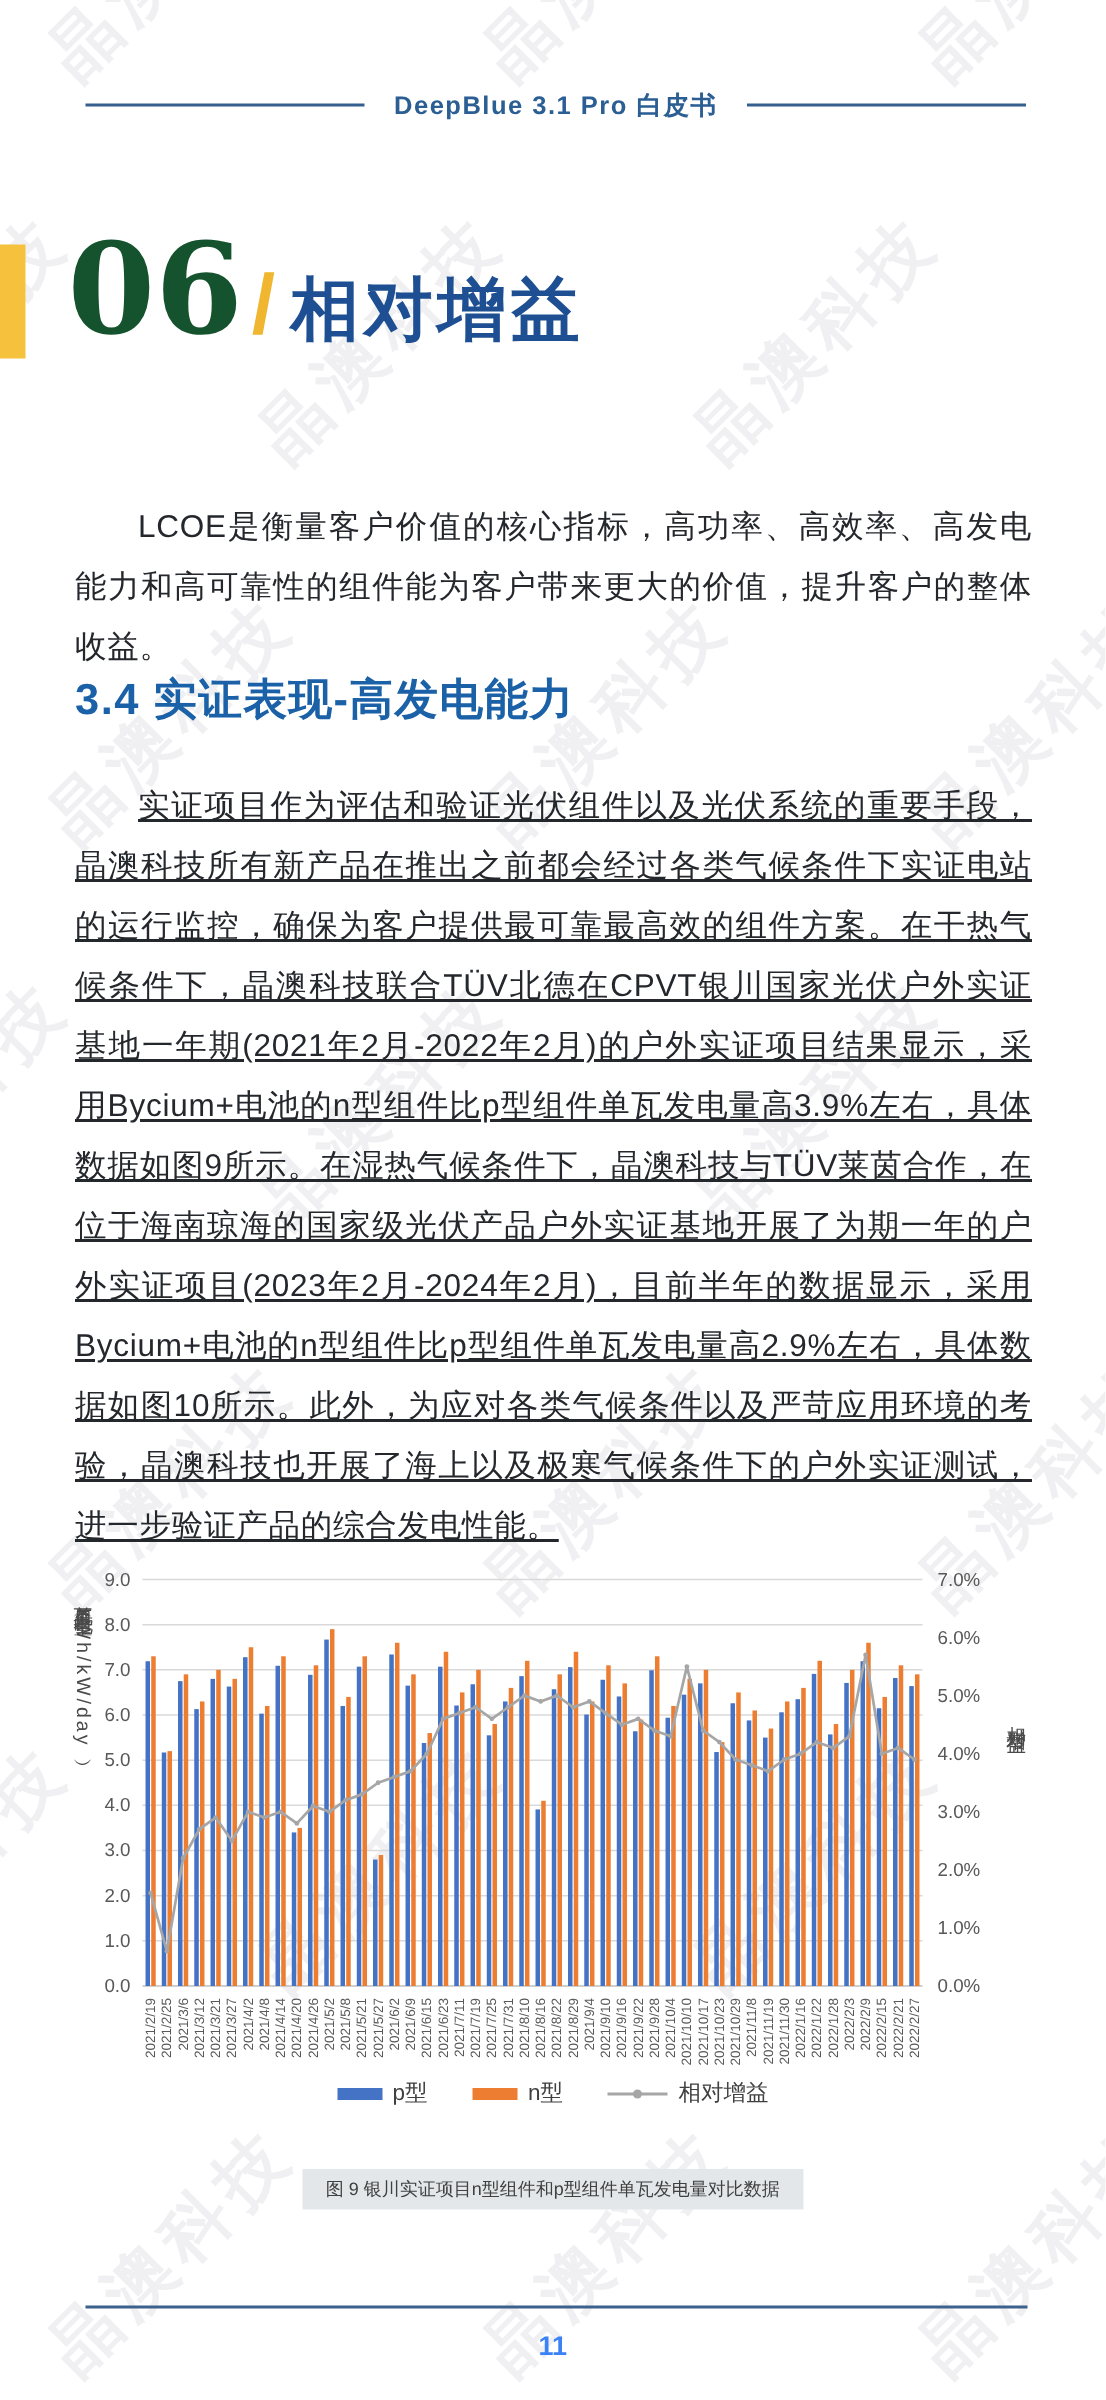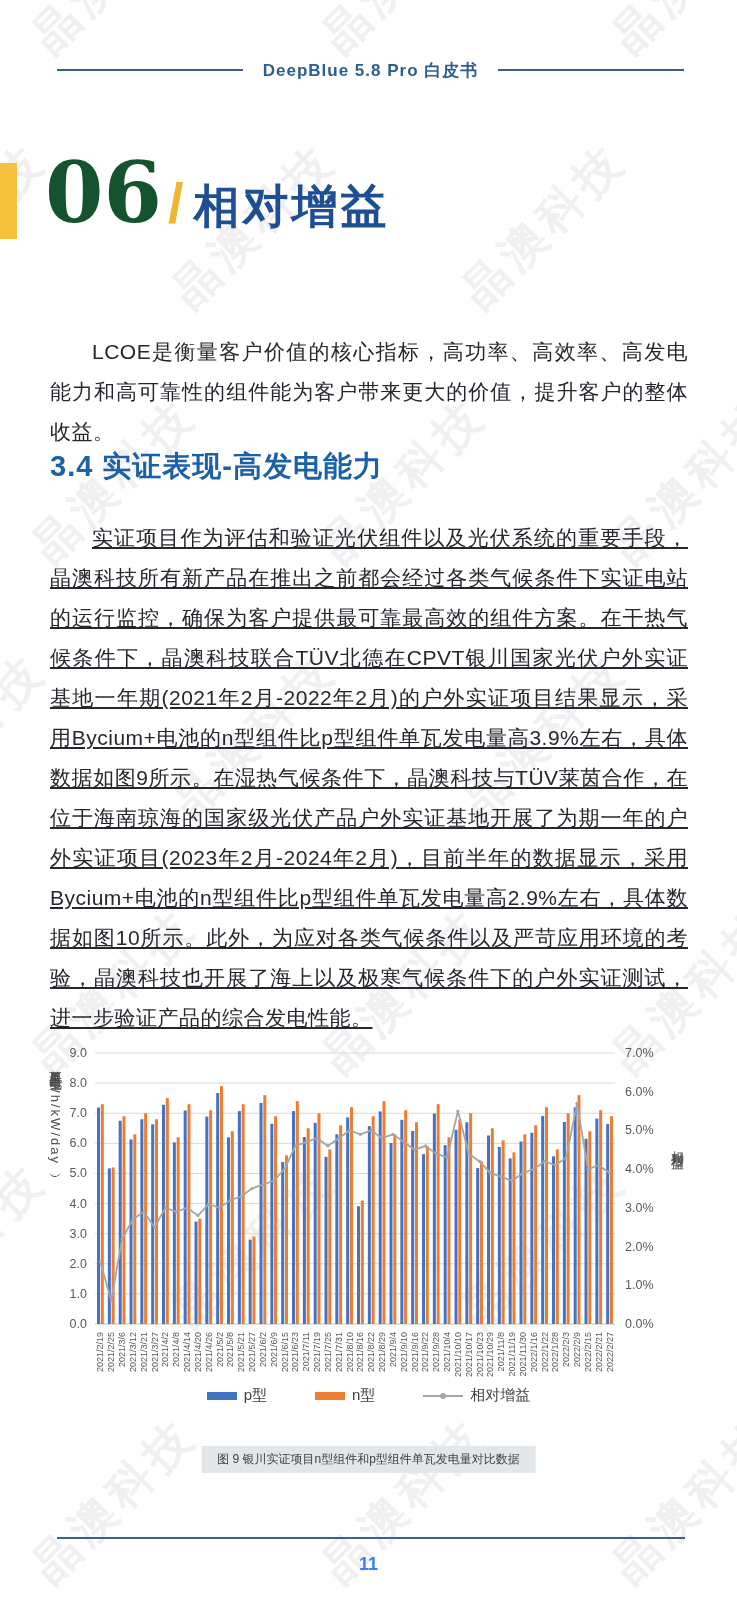--- a/index.html
+++ b/index.html
@@ -48,21 +48,21 @@
     writing-mode:vertical-rl; text-orientation:mixed;
     font-size:13px; color:#4a4a4a; letter-spacing:2px;
   }
   .y2-axis-title {
     position:absolute; left:628px; top:110px; height:180px; display:flex; align-items:center;
     writing-mode:vertical-rl; text-orientation:upright;
     font-size:13px; color:#4a4a4a; letter-spacing:2px;
   }
   .legend {
     position:absolute; left:0; right:0; top:1386px; display:flex; justify-content:center;
-    align-items:center; gap:48px; font-size:15px; color:#404040;
+    align-items:center; gap:30px; font-size:15px; color:#404040;
   }
   .legend-item { display:flex; align-items:center; gap:7px; }
   .swatch { width:30px; height:8px; display:inline-block; }
   .legend-line { width:40px; height:2px; background:#a6a6a6; position:relative; }
   .legend-line .dot {
     position:absolute; left:17px; top:-2px; width:6px; height:6px; border-radius:50%; background:#a6a6a6;
   }
   
   .caption-band {
     position:absolute; top:1446px; left:50%; transform:translateX(-50%);
@@ -98,21 +98,21 @@
       <span class="wm" style="left: 440px; top: 1215px;">晶澳科技</span>
       <span class="wm" style="left: 10px; top: 1470px;">晶澳科技</span>
       <span class="wm" style="left: 300px; top: 1470px;">晶澳科技</span>
       <span class="wm" style="left: 590px; top: 1470px;">晶澳科技</span>
     </div>
 
   <div class="content">
 
     <div class="header">
       <span class="header-rule"></span>
-      <span class="header-title">DeepBlue 5.8 Pro 白皮书</span>
+      <span class="header-title">DeepBlue 3.1 Pro 白皮书</span>
       <span class="header-rule"></span>
     </div>
 
     <div class="accent-bar"></div>
     <div class="section-title-row">
       <span class="section-number">06</span>
       <span class="section-slash">/</span>
       <span class="section-name">相对增益</span>
     </div>
 

